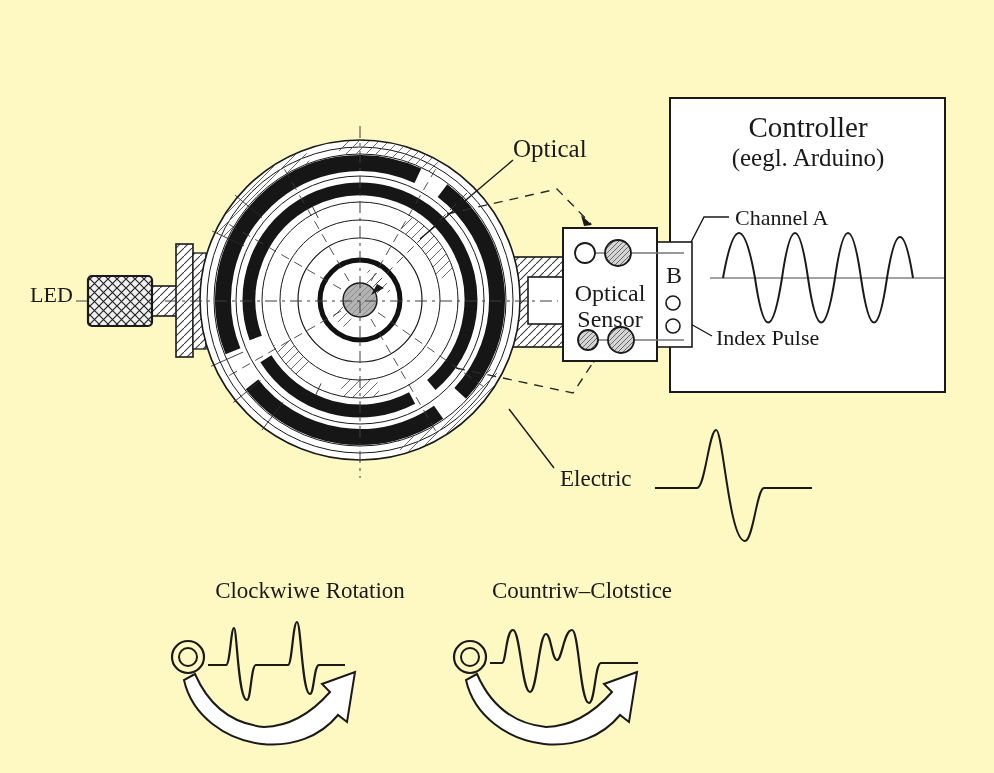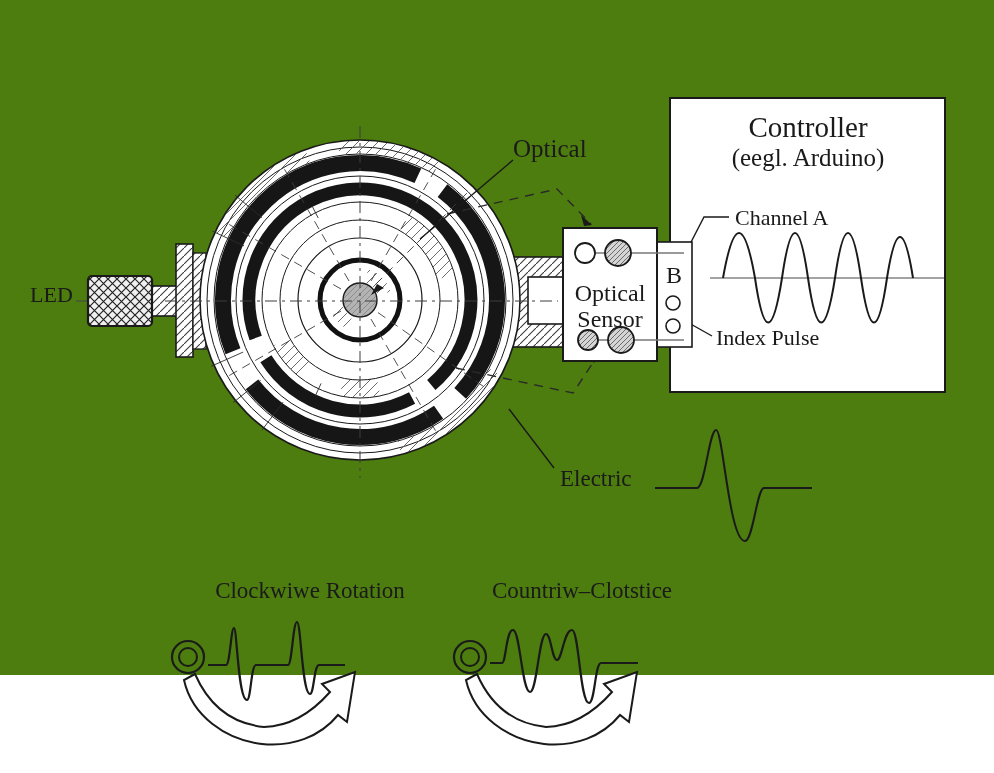--- a/index.html
+++ b/index.html
@@ -1,17 +1,17 @@
 <!DOCTYPE html>
 <html><head>
 <meta charset="utf-8">
 <style>
   html,body{margin:0;padding:0;background:#ffffff;}
   body{width:994px;height:773px;overflow:hidden;font-family:"Liberation Serif", serif;}
-  .canvas{position:relative;width:994px;height:675px;background:#4d7c0f;}
+  .canvas{position:relative;width:994px;height:773px;background:#fef9c3;}
   svg text{fill:#1a1a1a;font-family:"Liberation Serif", serif;}
 </style>
 </head>
 <body>
 
 <div class="canvas">
 <svg width="994" height="773" viewBox="0 0 994 773" xmlns="http://www.w3.org/2000/svg">
   <defs>
     <pattern id="patHatch" width="8" height="8" patternUnits="userSpaceOnUse">
       <rect width="8" height="8" fill="#ffffff"></rect>

